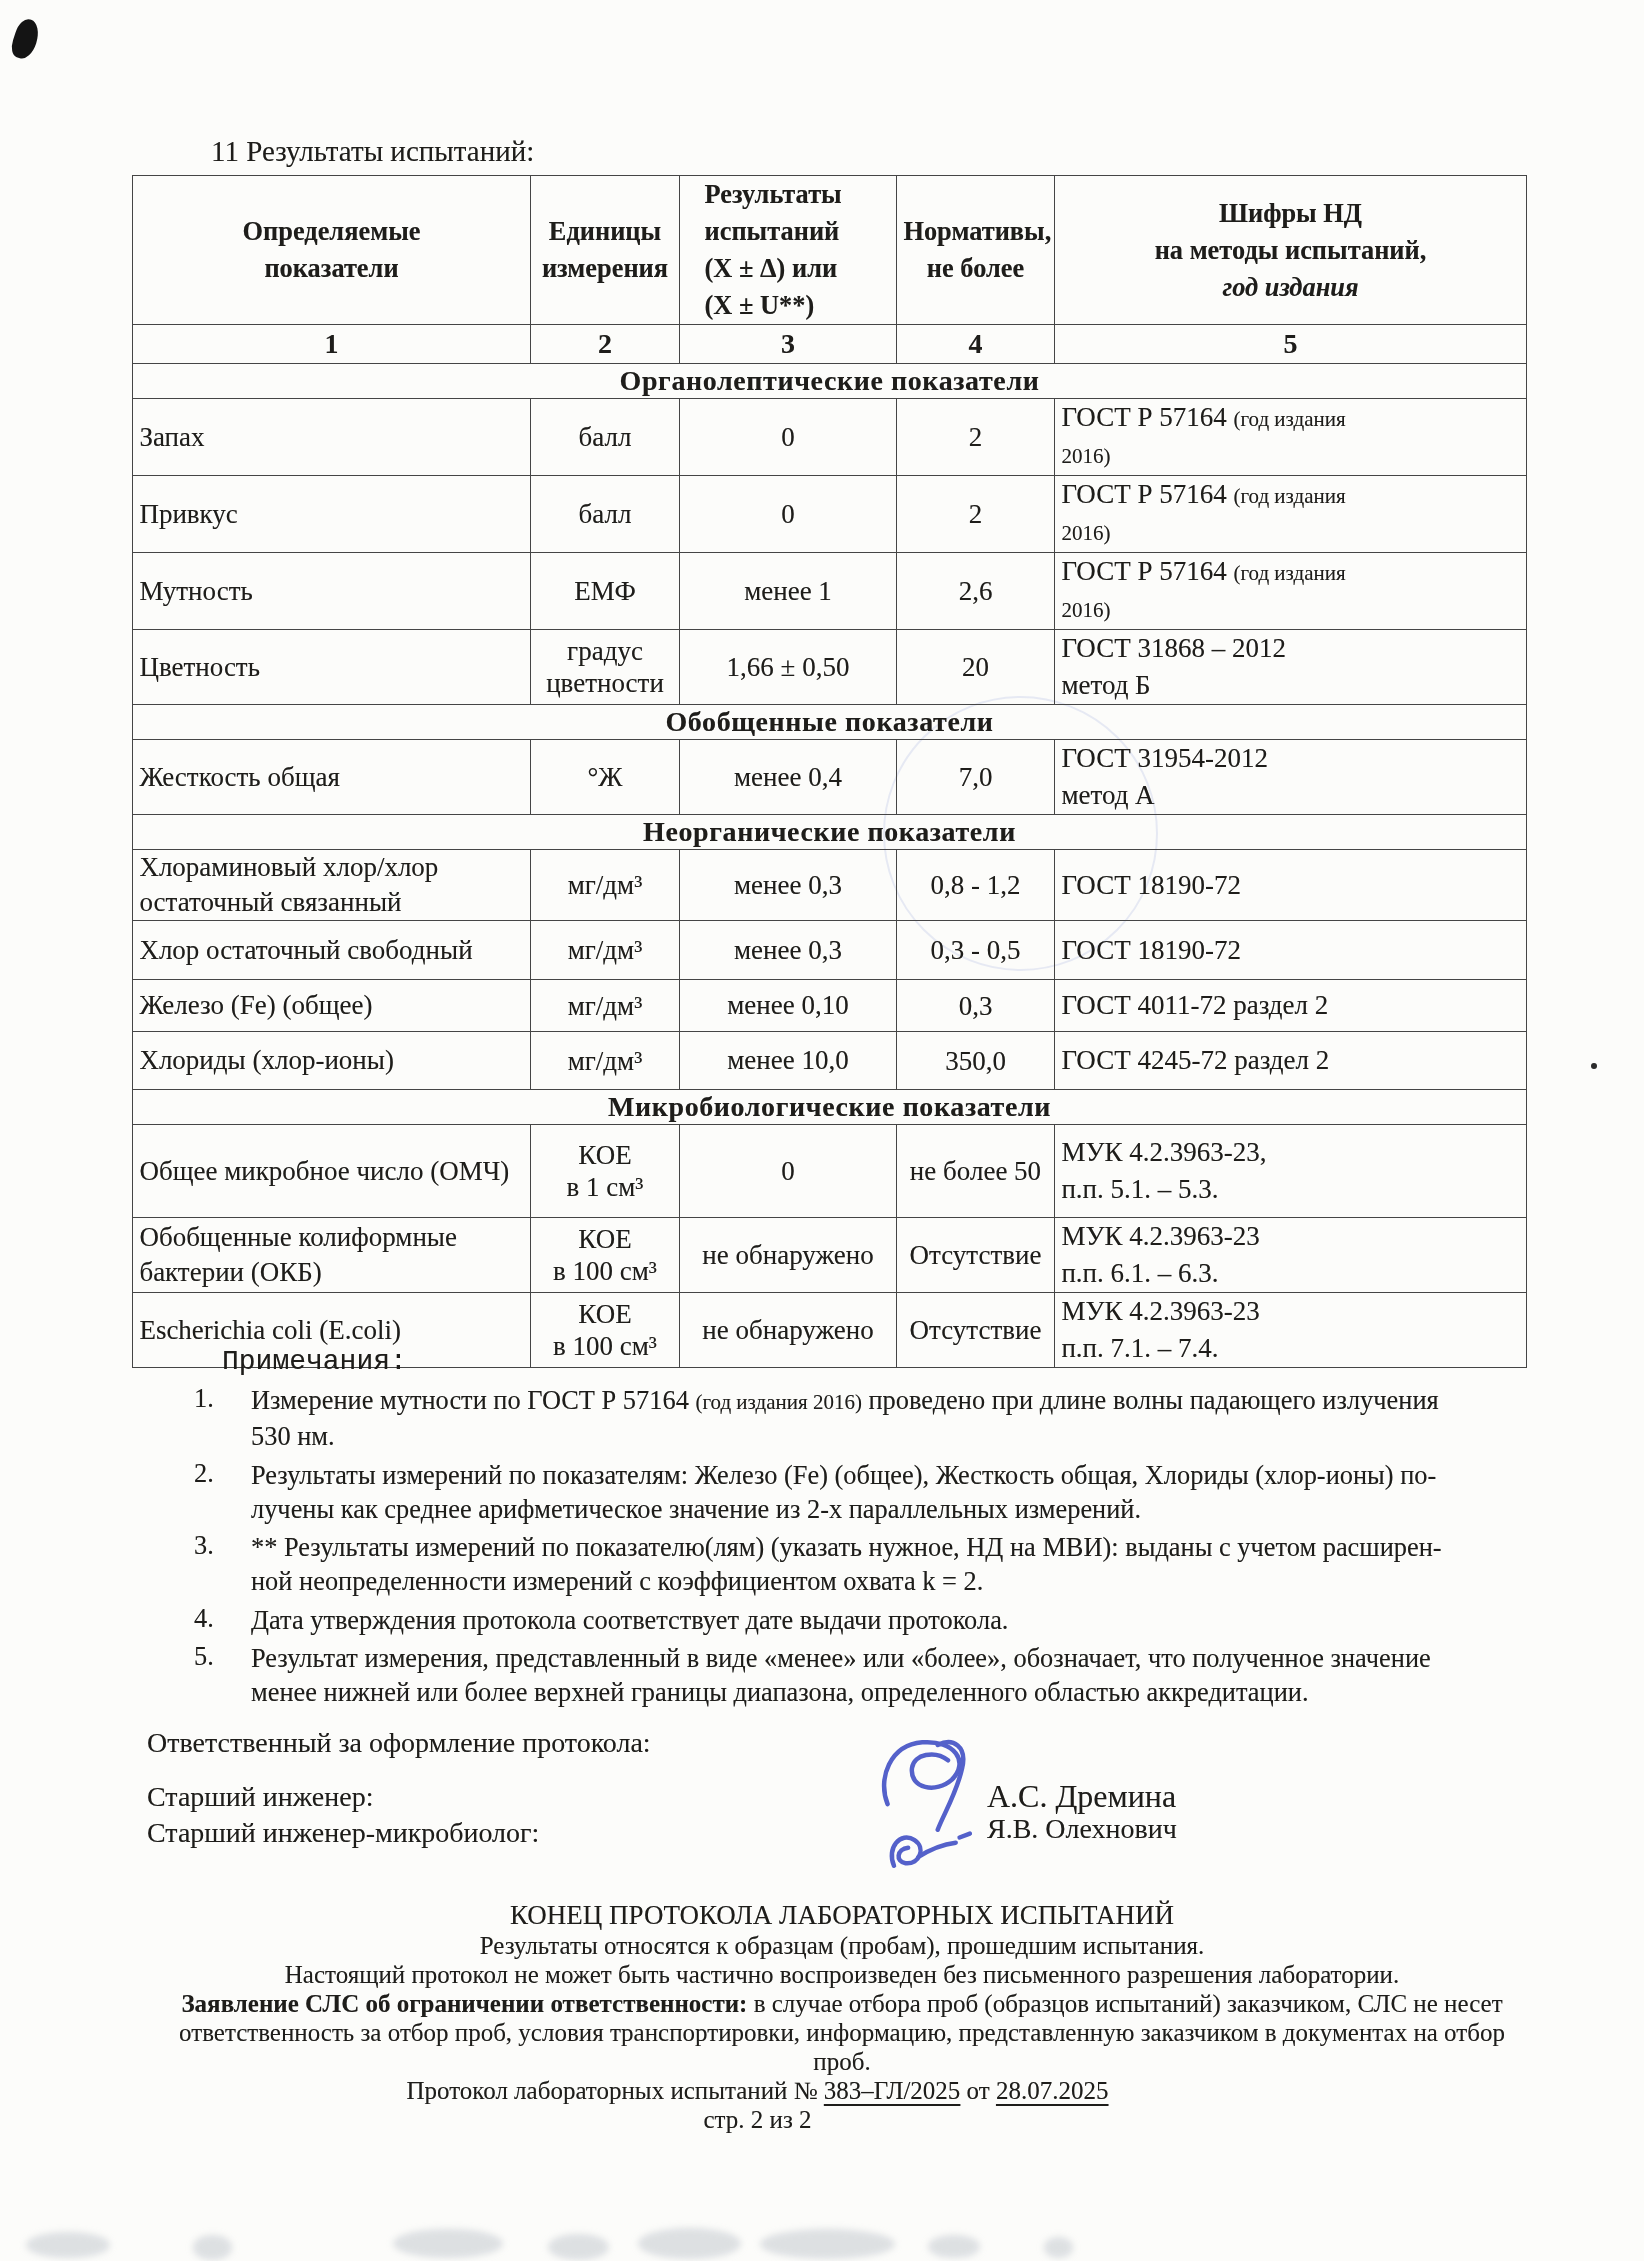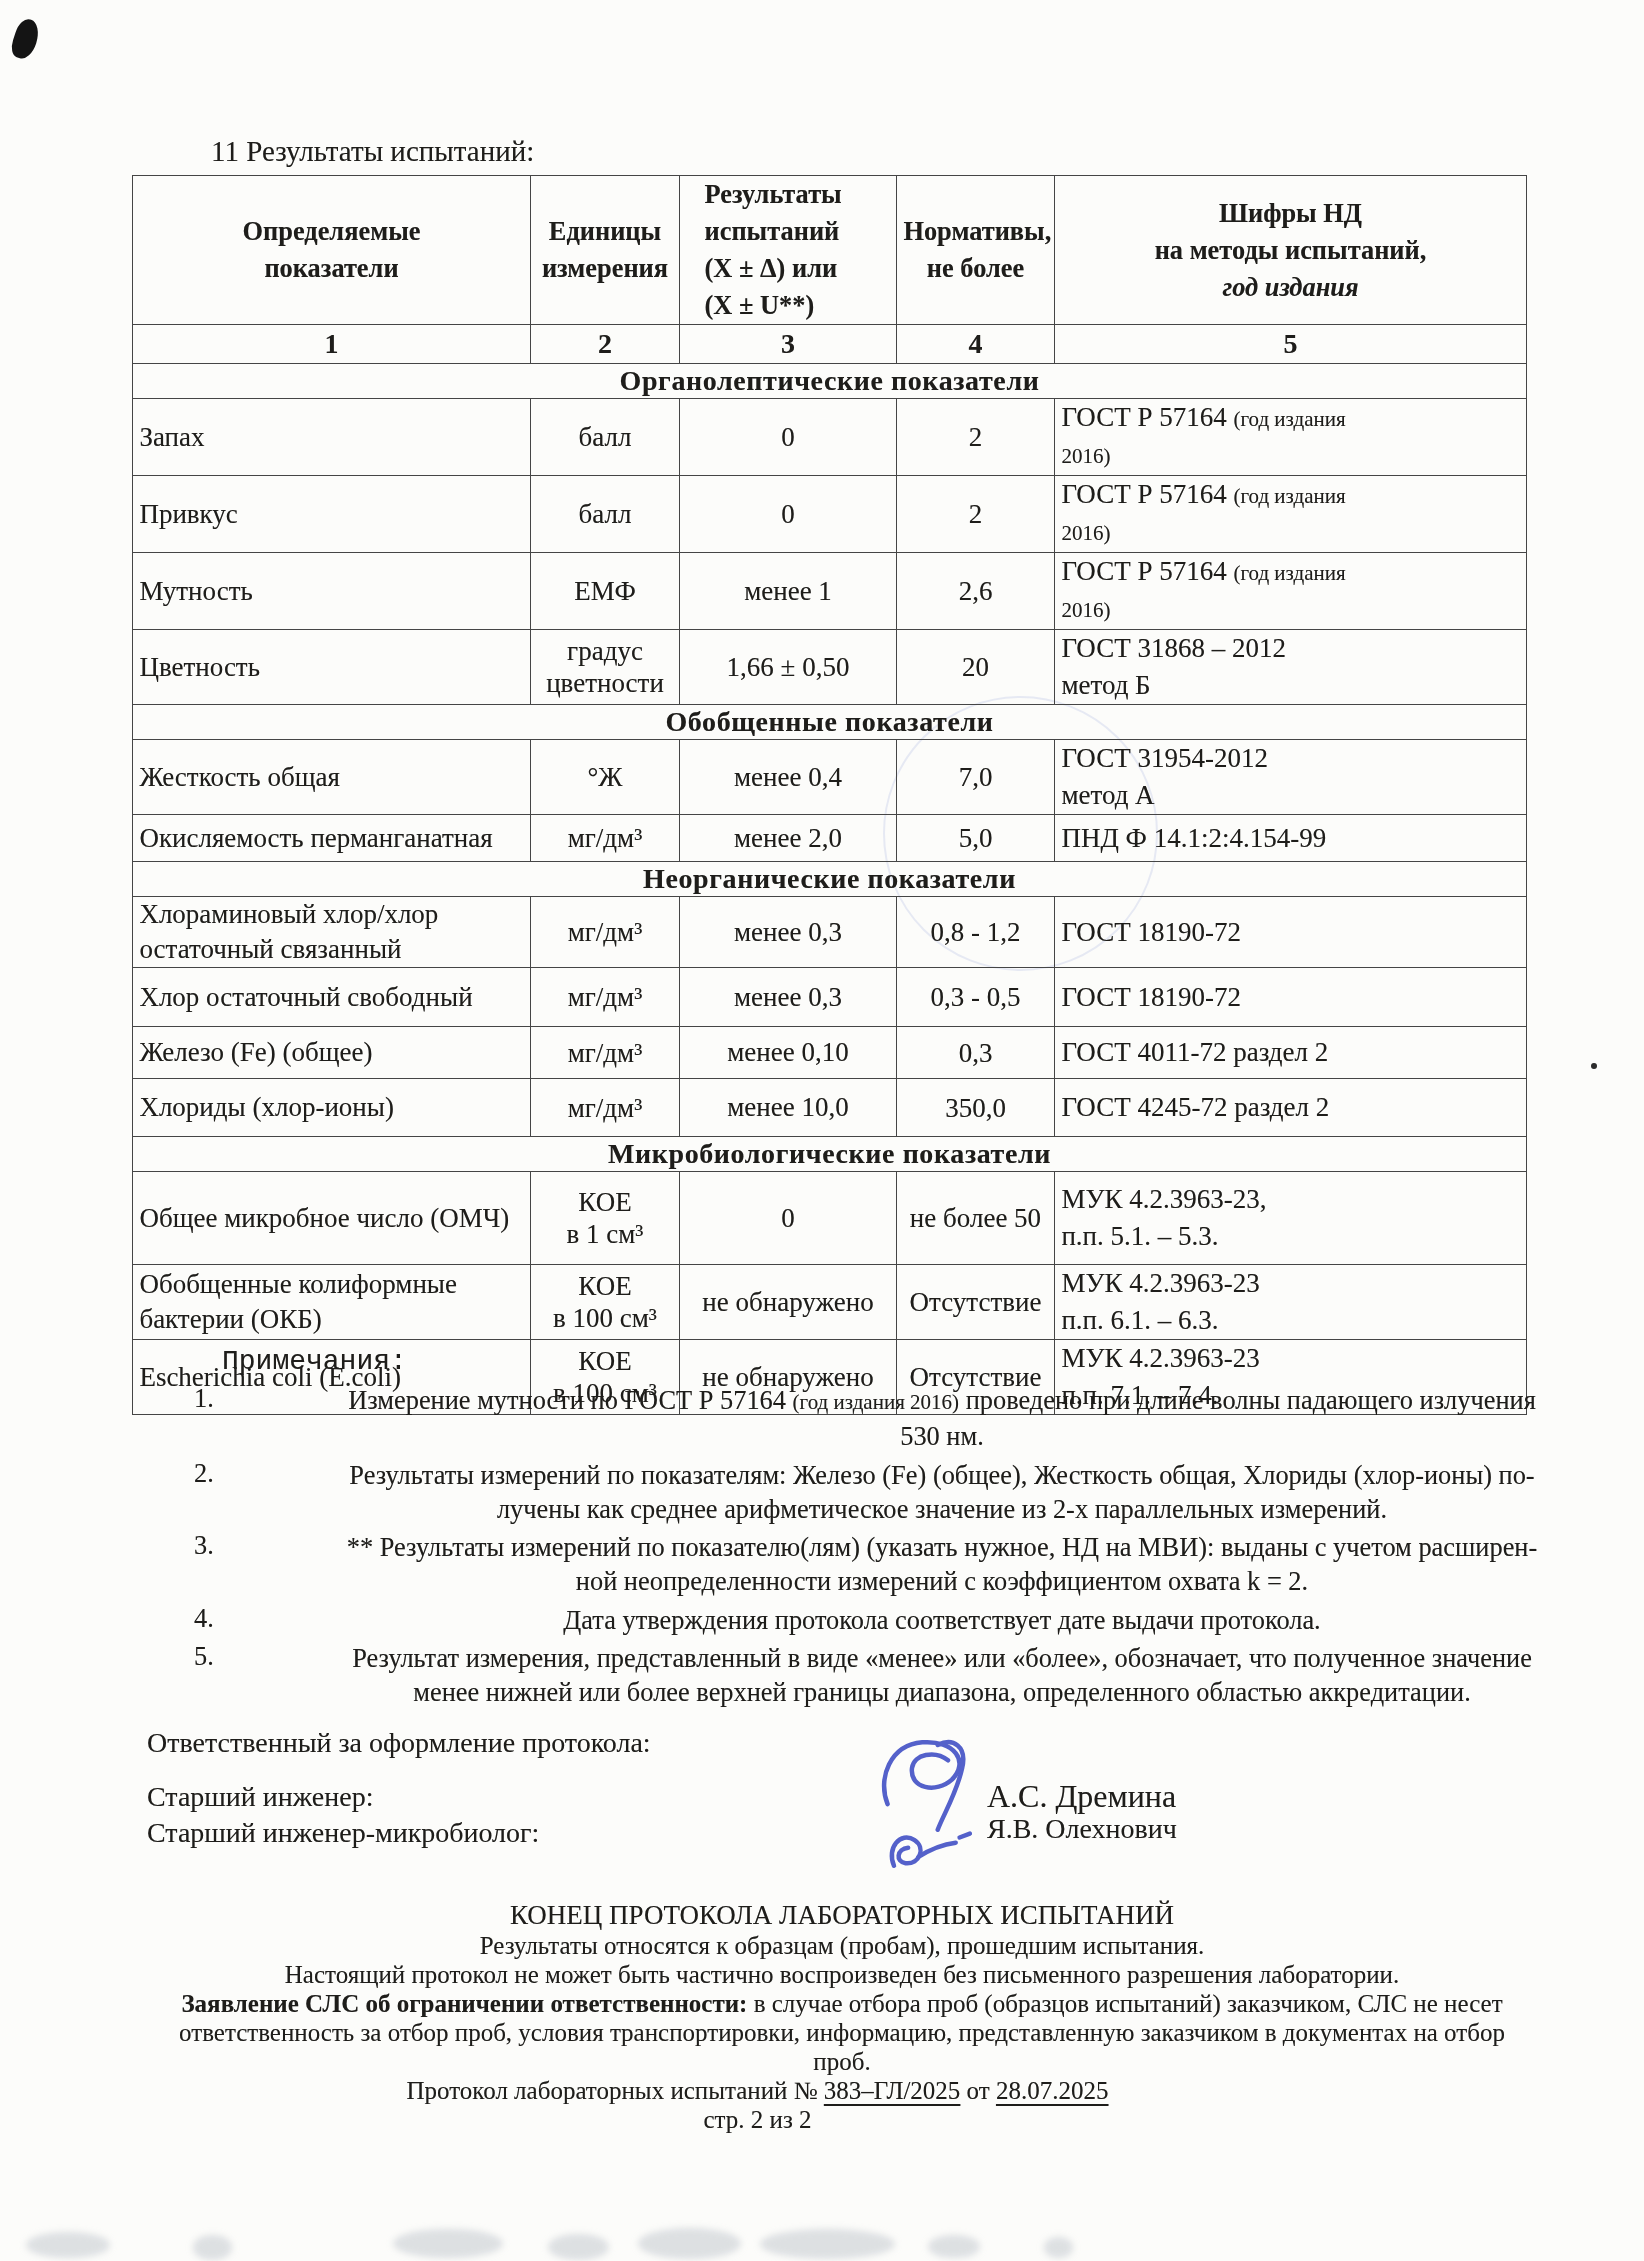--- a/index.html
+++ b/index.html
@@ -28,21 +28,21 @@
   td.c3{text-align:center;}
   td.c4{text-align:center;line-height:32px;}
   td.c5{text-align:left;padding-left:14px;line-height:37px;}
   .sm{font-size:21px;}
   .it{font-style:italic;}
   
   .notes-title{position:absolute;left:222px;top:1346px;font-size:28px;font-family:Liberation Mono, monospace;}
   .notes{position:absolute;left:132px;top:1383px;width:1501px;font-size:26.4px;}
   .note{display:flex;margin-bottom:4.5px;}
   .note .num{flex:none;width:57px;padding-left:62px;}
-  .note .lines{flex:1;text-align:center;}
+  .note .lines{flex:1;}
   .note .lines div{line-height:34px;white-space:nowrap;}
   
   .abs{position:absolute;}
   .resp-label{left:147px;top:1727px;font-size:28px;}
   .role-1{left:147px;top:1781px;font-size:28px;}
   .role-2{left:147px;top:1817px;font-size:28px;}
   .name-1{left:987px;top:1778px;font-size:32px;}
   .name-2{left:987px;top:1813px;font-size:28px;}
   .sig-svg{left:876px;top:1733px;}
   
@@ -192,33 +192,20 @@
             <div>°Ж</div>
           </td>
       <td class="c3">менее 0,4</td>
       <td class="c4">7,0</td>
       <td class="c5">
         <div>ГОСТ 31954-2012</div>
         <div>метод А</div>
       </td>
     </tr>
 
-    <tr style="height:47px">
-      <td class="c1">
-            <div>Окисляемость перманганатная</div>
-          </td>
-      <td class="c2">
-            <div>мг/дм³</div>
-          </td>
-      <td class="c3">менее 2,0</td>
-      <td class="c4">5,0</td>
-      <td class="c5">
-            <div>ПНД Ф 14.1:2:4.154-99</div>
-          </td>
-    </tr>
 
     <tr class="band" style="height:35px">
       <td colspan="5">Неорганические показатели</td>
     </tr>
 
     <tr style="height:68px">
       <td class="c1">
         <div>Хлораминовый хлор/хлор</div>
         <div>остаточный связанный</div>
       </td>

